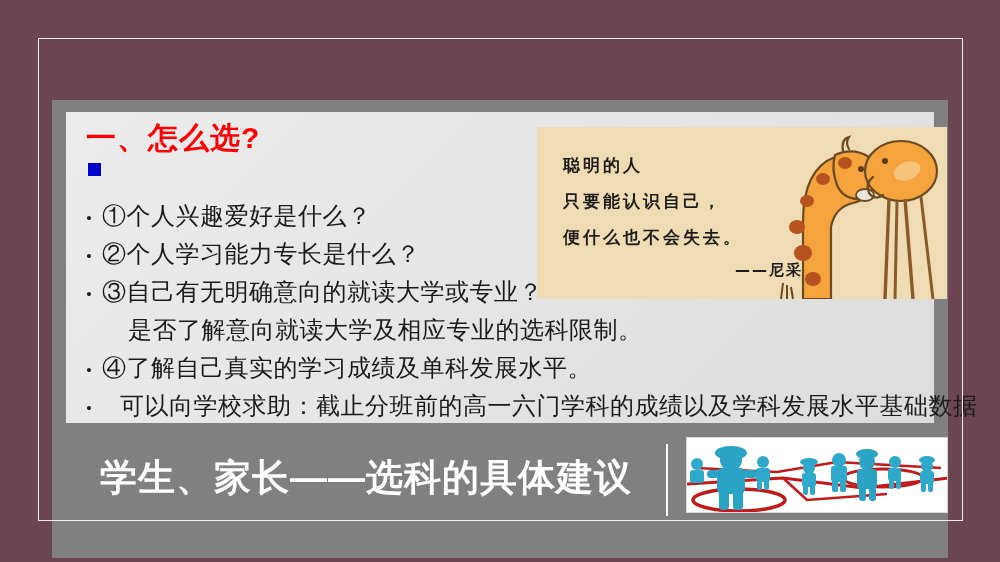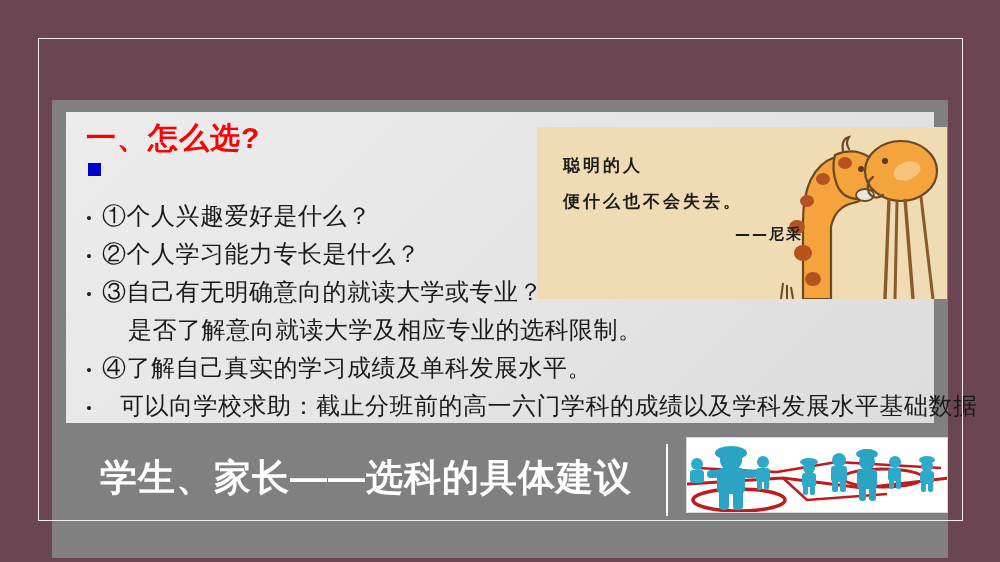--- a/index.html
+++ b/index.html
@@ -249,20 +249,21 @@
           <path d="M116 72 L112 172" stroke="#8a5a2a" stroke-width="3.4" fill="none"></path>
           <path d="M132 72 L140 172" stroke="#8a5a2a" stroke-width="3.4" fill="none"></path>
           <path d="M124 74 L122 172" stroke="#8a5a2a" stroke-width="3" fill="none"></path>
           <path d="M148 70 L160 172" stroke="#8a5a2a" stroke-width="3" fill="none"></path>
 
           <path d="M8 172 L10 156 M14 172 L14 158 M20 172 L18 160" stroke="#6b4a22" stroke-width="2" fill="none"></path>
         </svg>
 
         <div id="quote-text">
           <div class="qline">聪明的人</div>
+          <div class="qline">只要能认识自己，</div>
           <div class="qline">便什么也不会失去。</div>
           <div class="qattr">——尼采</div>
         </div>
       </div>
 
     </div>
 
     <div id="banner">
       <div id="banner-title">学生、家长——选科的具体建议</div>
       <div id="banner-divider"></div>

